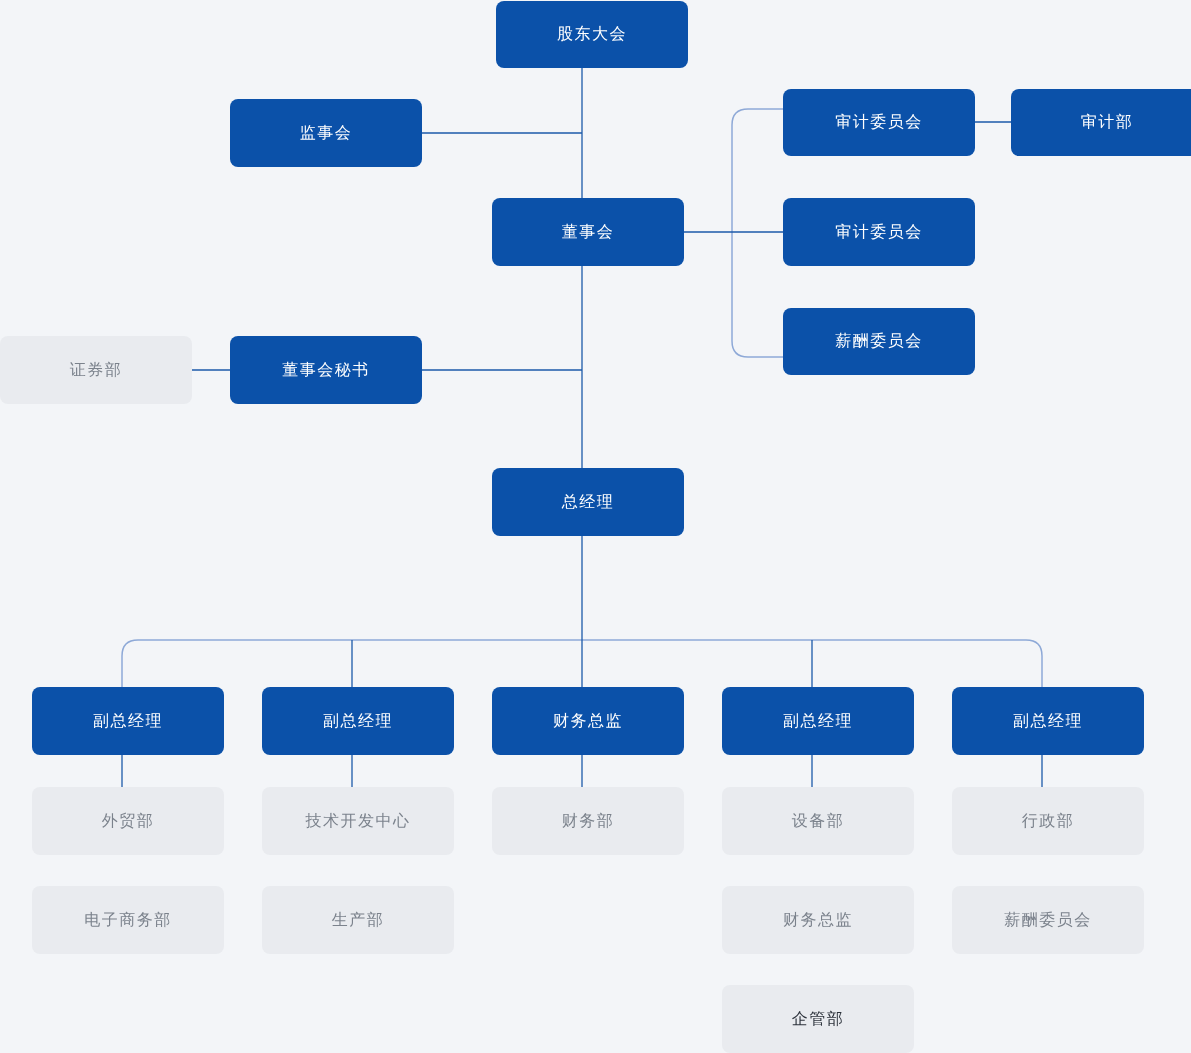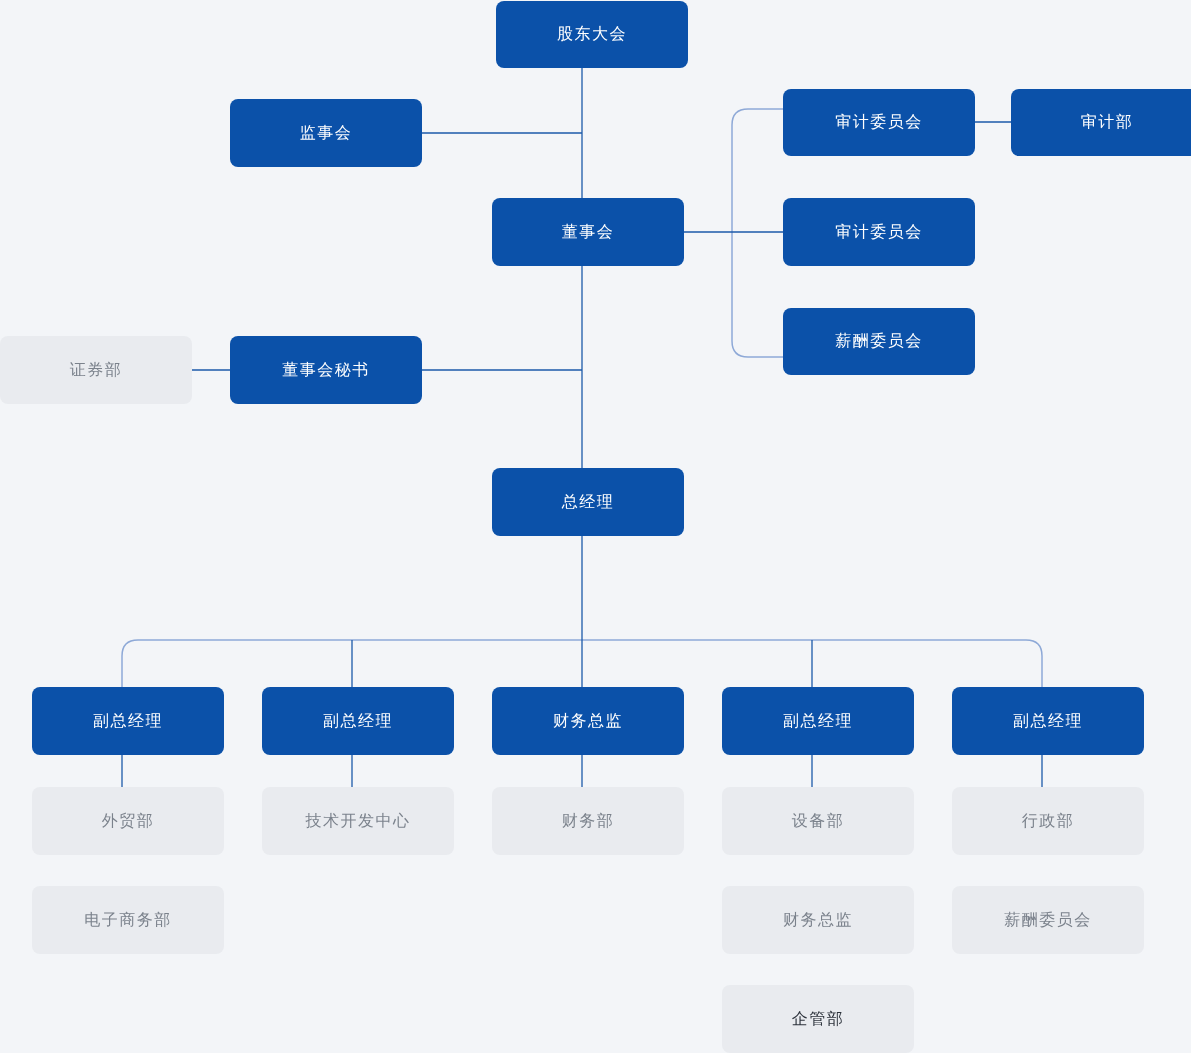--- a/index.html
+++ b/index.html
@@ -100,20 +100,21 @@
   <div class="node blue" style="left:32px;top:687px">副总经理</div>
   <div class="node blue" style="left:262px;top:687px">副总经理</div>
   <div class="node blue" style="left:492px;top:687px">财务总监</div>
   <div class="node blue" style="left:722px;top:687px">副总经理</div>
   <div class="node blue" style="left:952px;top:687px">副总经理</div>
 
   <div class="node gray" style="left:32px;top:787px">外贸部</div>
   <div class="node gray" style="left:32px;top:886px">电子商务部</div>
 
   <div class="node gray" style="left:262px;top:787px">技术开发中心</div>
+  <div class="node gray" style="left:262px;top:886px">生产部</div>
 
   <div class="node gray" style="left:492px;top:787px">财务部</div>
 
   <div class="node gray" style="left:722px;top:787px">设备部</div>
   <div class="node gray" style="left:722px;top:886px">财务总监</div>
   <div class="node gray dark-label" style="left:722px;top:985px">企管部</div>
 
   <div class="node gray" style="left:952px;top:787px">行政部</div>
   <div class="node gray" style="left:952px;top:886px">薪酬委员会</div>
 

